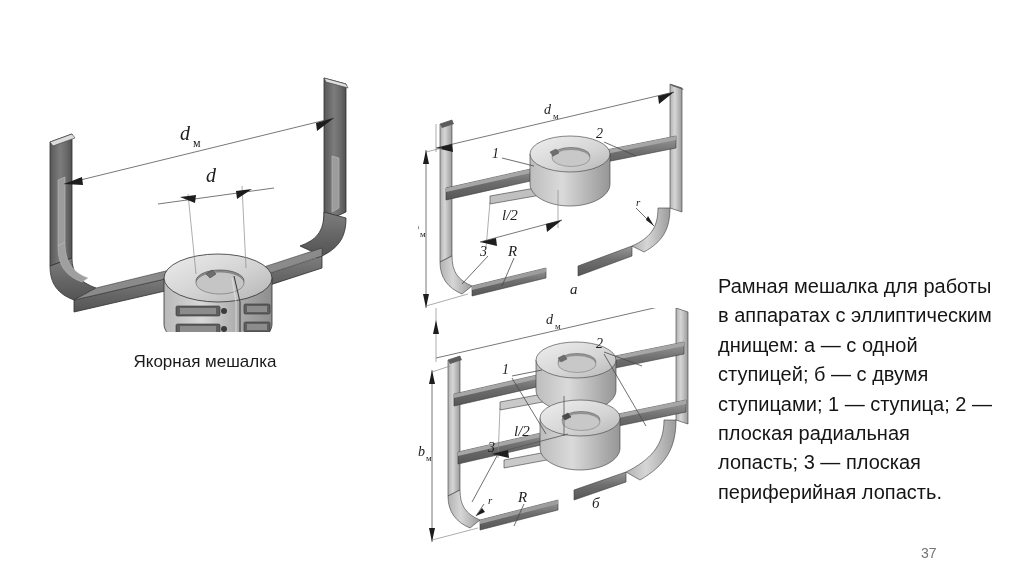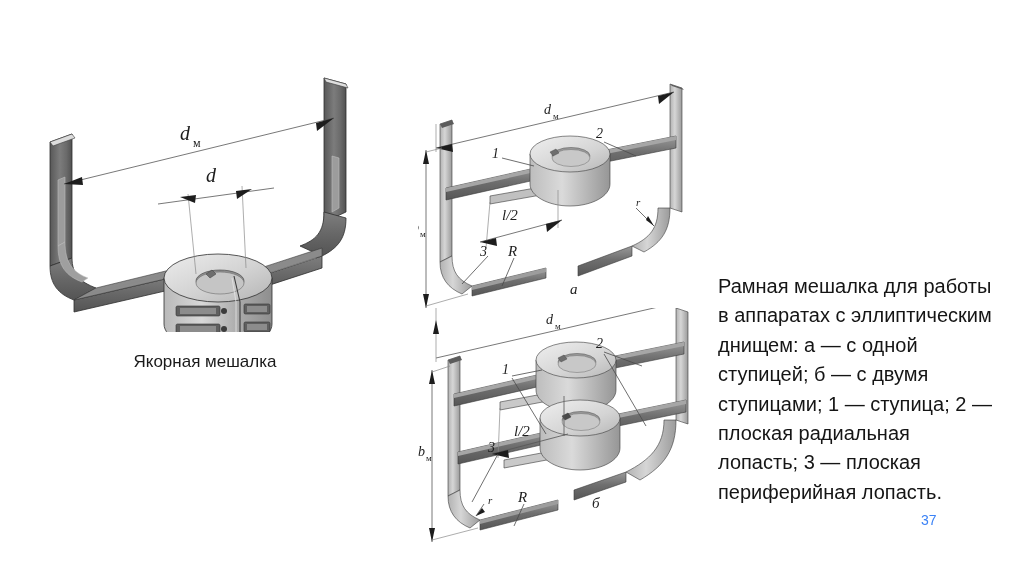--- a/index.html
+++ b/index.html
@@ -65,23 +65,23 @@
     width: 276px;
     font-size: 20px;
     line-height: 1.47;
     color: #151515;
     font-family: "Liberation Sans", sans-serif;
   }
   
   #page-number {
     position: absolute;
     left: 921px;
-    top: 512px;
+    top: 545px;
     font-size: 14px;
-    color: #3b82f6;
+    color: #737373;
     font-family: "Liberation Sans", sans-serif;
   }
   
   .dim-label {
     font-family: "Liberation Serif", serif;
     font-style: italic;
     fill: #1d1d1d;
   }
   .dim-sub {
     font-family: "Liberation Serif", serif;

